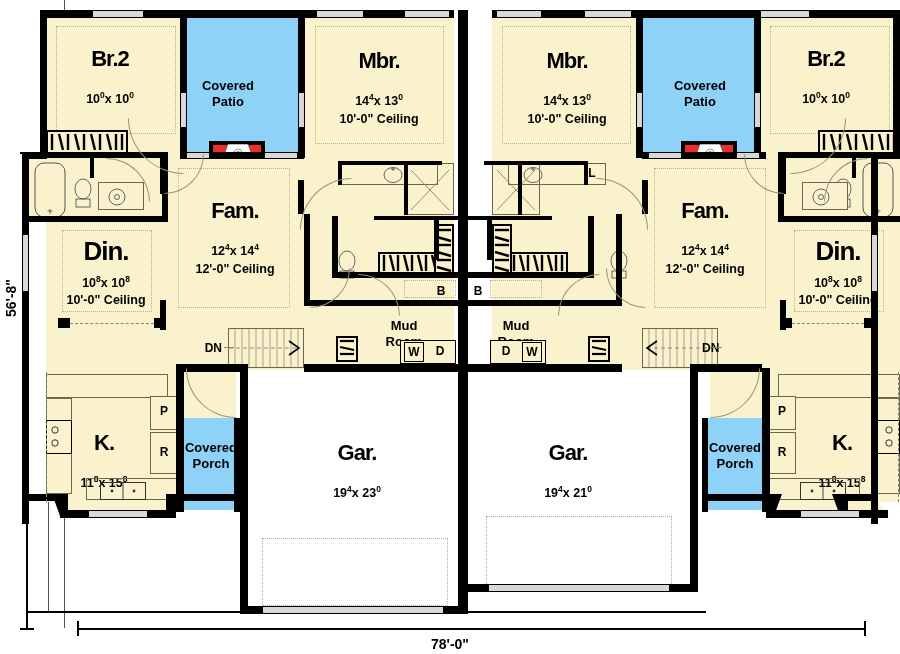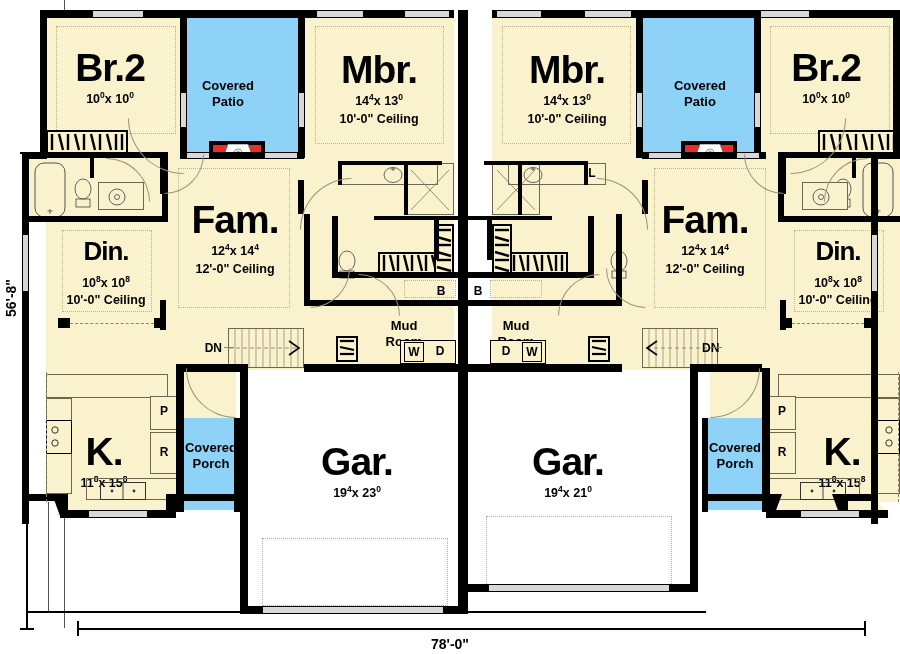--- a/index.html
+++ b/index.html
@@ -15,21 +15,21 @@
   .wall{position:absolute;background:#000000;}
   .ghost{position:absolute;border:1px dotted #b9b08a;box-sizing:border-box;}
   .dash{position:absolute;border-top:1px dashed #8d8566;}
   .dashv{position:absolute;border-left:1px dashed #8d8566;}
   .line{position:absolute;background:#8d8566;}
   .win{position:absolute;background:#d8d8d8;border:1px solid #000;box-sizing:border-box;}
 
   
   .lbl{position:absolute;text-align:center;line-height:1;white-space:nowrap;
        font-weight:bold;transform:translateX(-50%);}
-  .rname{font-size:39px;letter-spacing:-1px;}
+  .rname{font-size:22px;letter-spacing:-1px;}
   .rname.sm{font-size:26px;}
   .rdim{font-size:12.5px;margin-top:3px;}
   .rceil{font-size:12.5px;margin-top:3px;}
   .plain{font-size:13px;font-weight:bold;line-height:1.25;}
   .tiny{font-size:12px;font-weight:bold;}
   .sup{font-size:8.5px;vertical-align:super;}
   .dimtxt{font-size:14px;font-weight:bold;}
 
   
   .dimline{position:absolute;background:#000;}

